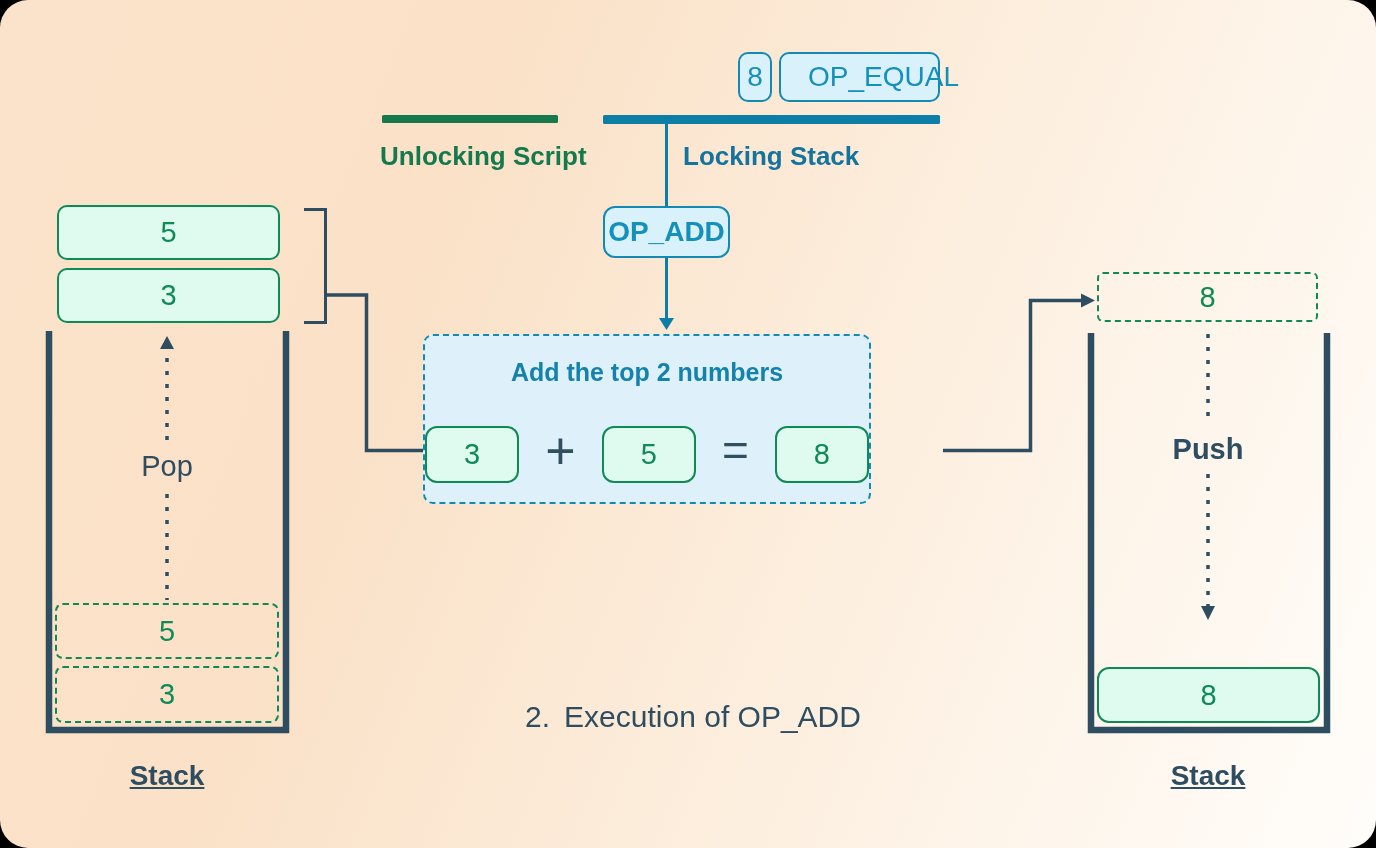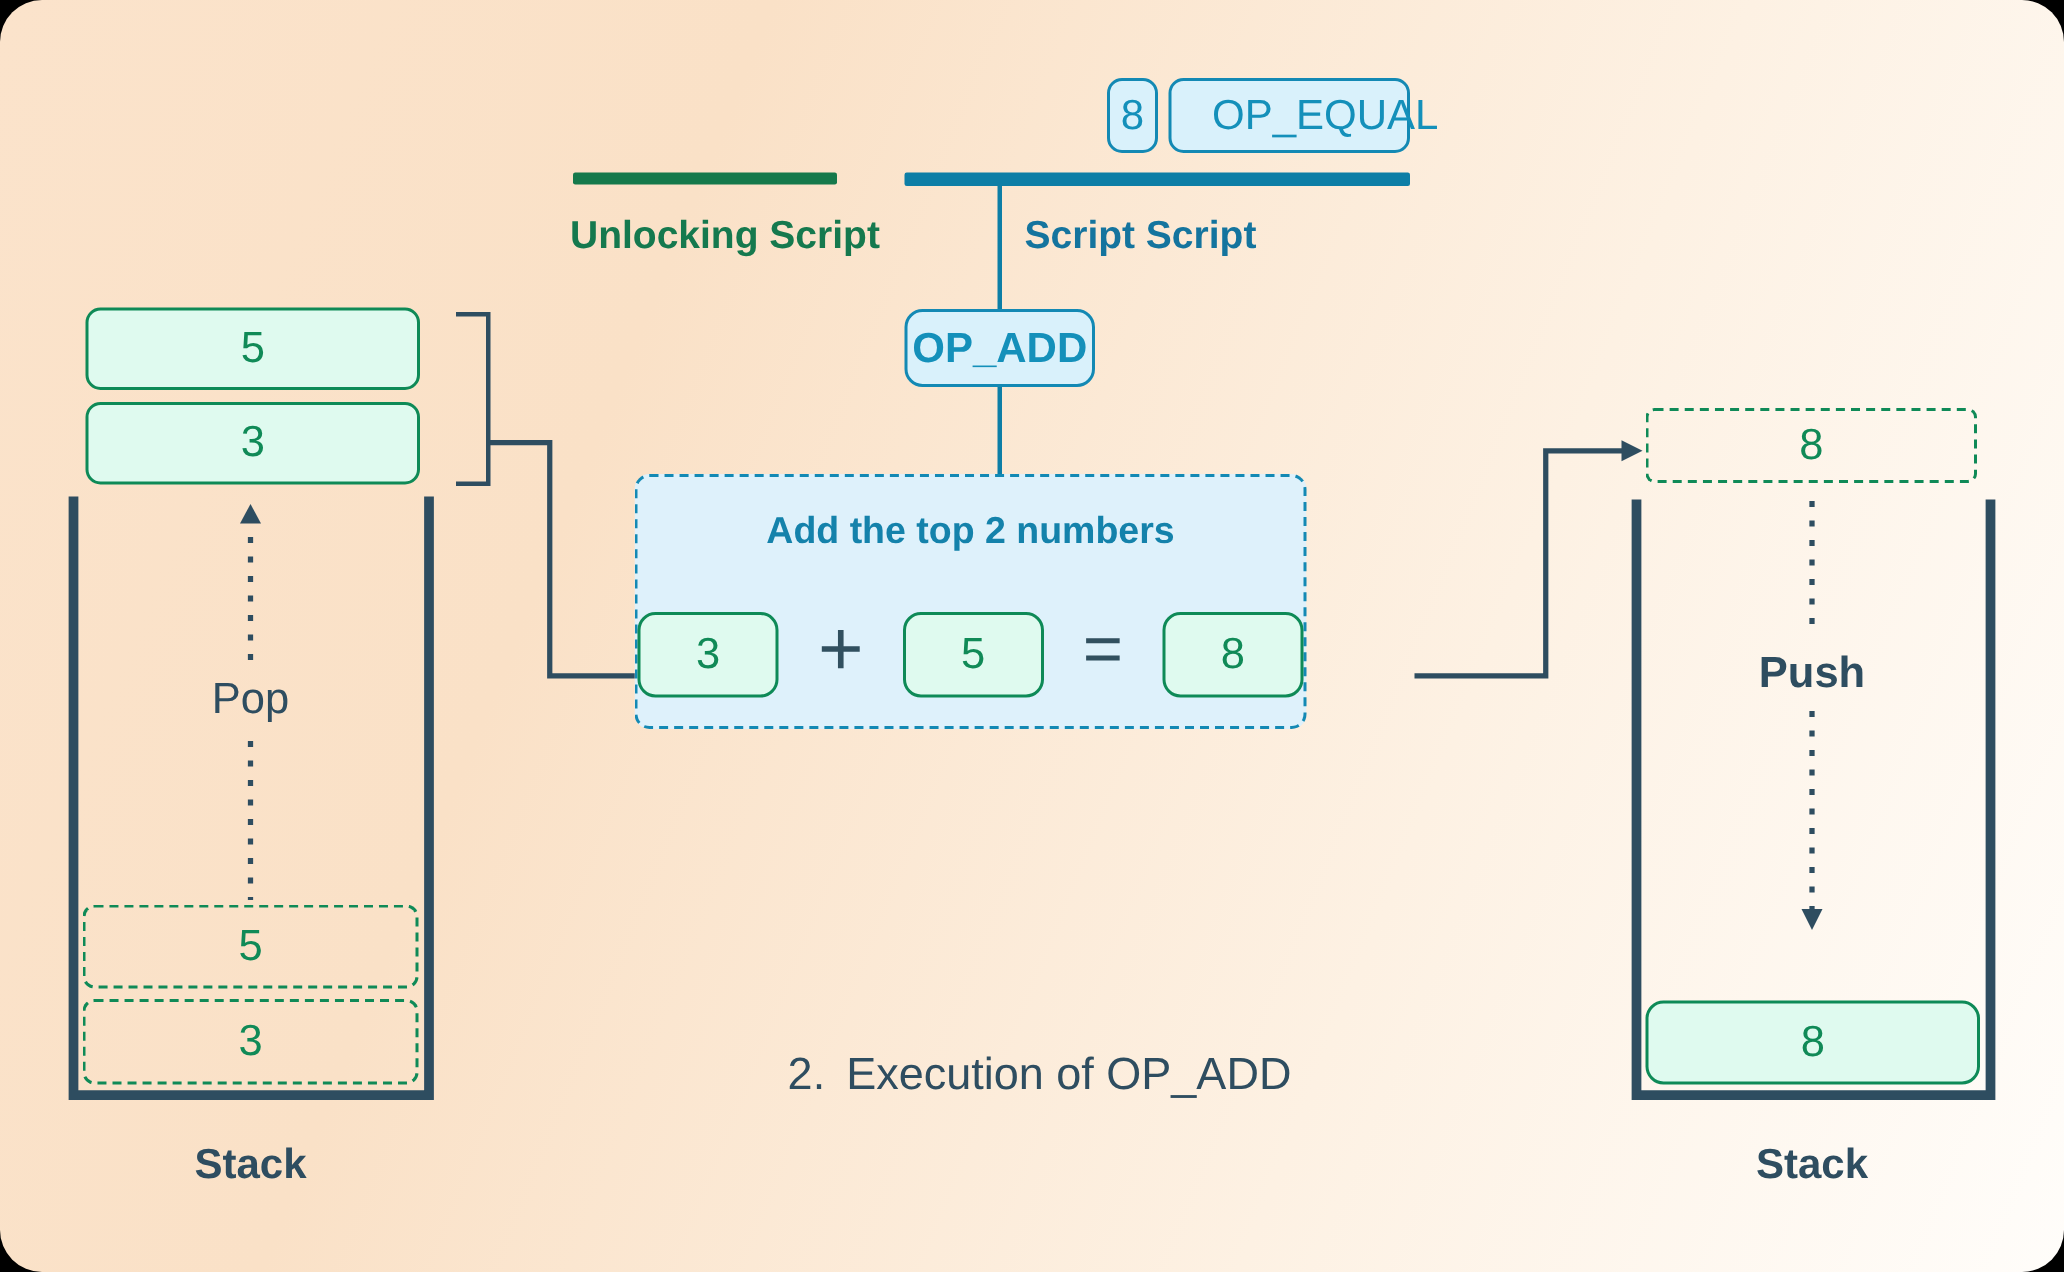--- a/index.html
+++ b/index.html
@@ -26,21 +26,21 @@
   .script-label{font-size:26px;font-weight:bold;white-space:nowrap;}
   .op-box{
     background:#def1fb;border:2.5px dashed #1389b4;border-radius:10px;
   }
   .op-title{margin-top:22px;text-align:center;font-size:25px;font-weight:bold;color:#1482ab;}
   .op-row{display:flex;align-items:center;justify-content:center;gap:26px;margin-top:38px;}
   .operand{width:100px;height:53px;border-radius:12px;}
   .sym-plus{font-size:52px;color:#31505f;line-height:1;padding-bottom:6px;}
   .sym-eq{font-size:46px;color:#31505f;line-height:1;padding-bottom:8px;}
   .caption{display:flex;gap:14px;justify-content:center;font-size:30px;color:#2e4d60;white-space:nowrap;}
-  .stack-name{font-size:28px;font-weight:bold;color:#2e4d60;text-align:center;}
+  .stack-name{font-size:28px;font-weight:bold;color:#2e4d60;text-align:center;text-decoration:underline;}
   .pp{font-size:29px;color:#2e4d60;text-align:center;}
 </style>
 </head>
 <body>
 
 <div class="canvas">
 
   <svg class="layer" width="1376" height="848" viewBox="0 0 1376 848">
 
     <rect x="382" y="115" width="176" height="8" rx="1.5" fill="#15794b"></rect>
@@ -67,33 +67,33 @@
 
     <line x1="1208" y1="334" x2="1208" y2="418" stroke="#2e4d60" stroke-width="3.5" stroke-dasharray="4 9"></line>
     <line x1="1208" y1="474" x2="1208" y2="607" stroke="#2e4d60" stroke-width="3.5" stroke-dasharray="4 9"></line>
     <polygon points="1201,606 1215,606 1208,620" fill="#2e4d60"></polygon>
   </svg>
 
   <div class="abs flexc token" style="left:738px;top:52px;width:34px;height:50px;">8</div>
   <div class="abs flexc token" style="left:779px;top:52px;width:161px;height:50px;padding-left:48px;">OP_EQUAL</div>
 
   <div class="abs script-label" style="left:380px;top:141px;width:200px;text-align:center;color:#15794e;">Unlocking Script</div>
-  <div class="abs script-label" style="left:683px;top:141px;color:#14749e;">Script Script</div>
+  <div class="abs script-label" style="left:683px;top:141px;color:#14749e;">Locking Stack</div>
 
   <div class="abs flexc token" style="left:603px;top:206px;width:127px;height:52px;border-radius:12px;font-weight:bold;">OP_ADD</div>
 
   <div class="abs flexc gbox" style="left:57px;top:205px;width:223px;height:55px;">5</div>
   <div class="abs flexc gbox" style="left:57px;top:268px;width:223px;height:55px;">3</div>
 
   <div class="abs pp" style="left:117px;top:450px;width:100px;text-align:center;">Pop</div>
 
   <div class="abs flexc gdash" style="left:55px;top:603px;width:224px;height:56px;">5</div>
   <div class="abs flexc gdash" style="left:55px;top:666px;width:224px;height:57px;">3</div>
 
-  <div class="abs op-box" style="left:423px;top:316px;width:448px;height:170px;">
+  <div class="abs op-box" style="left:423px;top:334px;width:448px;height:170px;">
     <div class="op-title">Add the top 2 numbers</div>
     <div class="op-row">
       <div class="flexc gbox operand">3</div>
       <span class="sym-plus">+</span>
       <div class="flexc gbox operand">5</div>
       <span class="sym-eq">=</span>
       <div class="flexc gbox operand">8</div>
     </div>
   </div>
 

